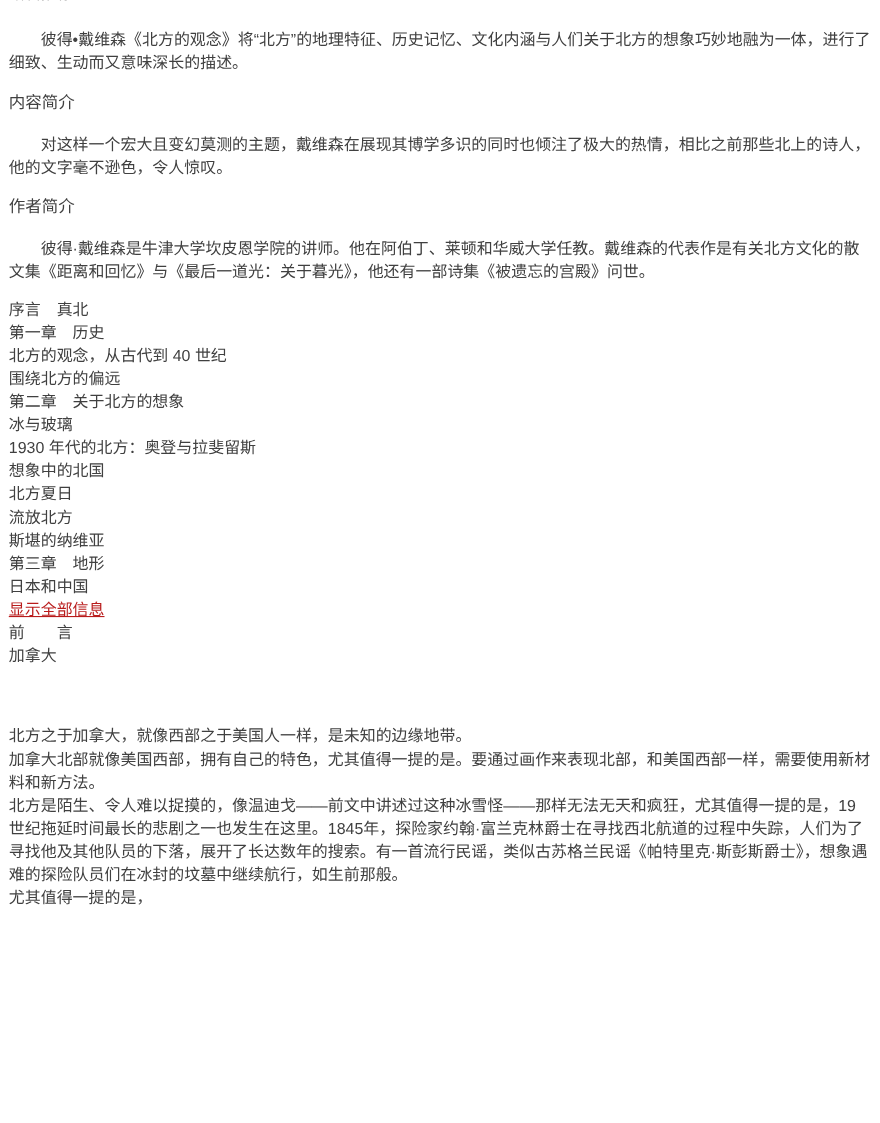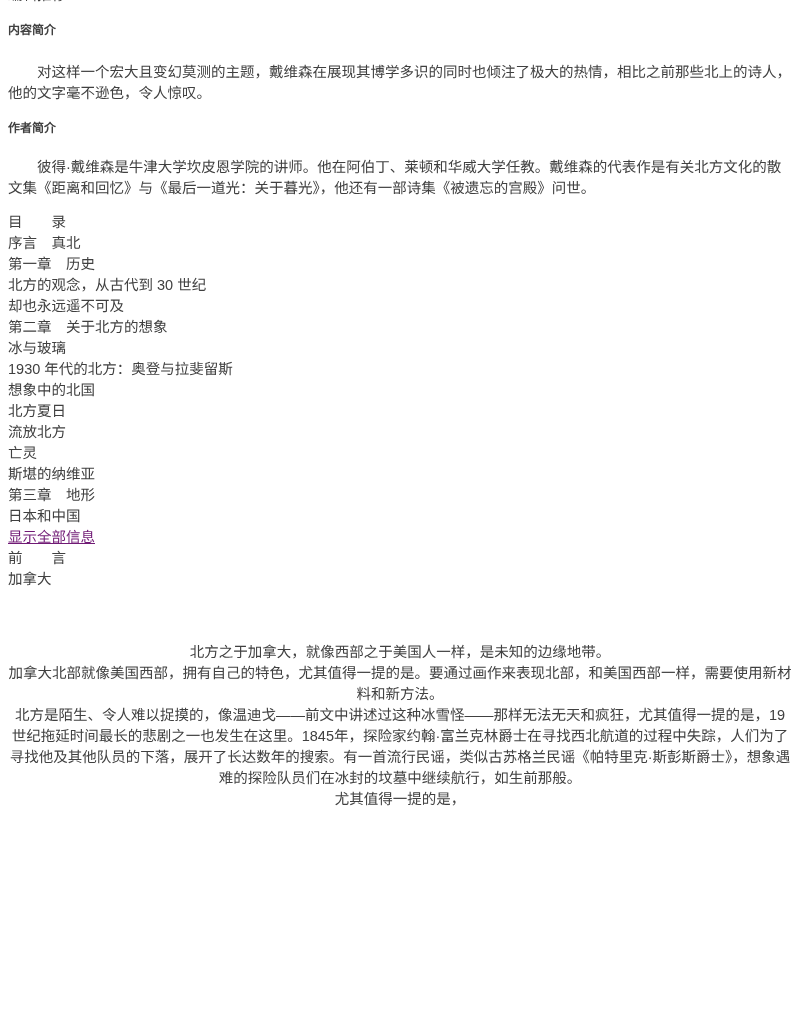--- a/index.html
+++ b/index.html
@@ -32,74 +32,72 @@
   p.para {
     margin: 0 0 13px 0;
   }
   p.para.indent {
     text-indent: 2em;
   }
   p.para:first-of-type {
     margin-top: 21px;
   }
   .sec-heading {
-    font-size: 12px;
-    font-weight: bold;
+    font-size: 15px;
+    font-weight: normal;
     margin: 14px 0 18px 0;
   }
   .toc-line {
     margin: 0;
     line-height: 21px;
   }
   a.link {
-    color: #701a75;
+    color: #b91c1c;
     text-decoration: underline;
     cursor: pointer;
     display: inline-block;
     line-height: 21px;
     text-align: center;
   }
   .excerpt {
     margin-top: 52px;
   }
   .ex-line {
     margin: 0;
     line-height: 21px;
-    text-align: center;
   }
 </style>
 </head>
 <body>
 
 <div class="page">
 
   <div class="cut-heading">
     <span>编辑推荐</span>
   </div>
 
+  <p class="para indent">彼得•戴维森《北方的观念》将“北方”的地理特征、历史记忆、文化内涵与人们关于北方的想象巧妙地融为一体，进行了细致、生动而又意味深长的描述。</p>
 
   <h3 class="sec-heading">内容简介</h3>
   <p class="para indent">对这样一个宏大且变幻莫测的主题，戴维森在展现其博学多识的同时也倾注了极大的热情，相比之前那些北上的诗人，他的文字毫不逊色，令人惊叹。</p>
 
   <h3 class="sec-heading">作者简介</h3>
   <p class="para indent">彼得·戴维森是牛津大学坎皮恩学院的讲师。他在阿伯丁、莱顿和华威大学任教。戴维森的代表作是有关北方文化的散文集《距离和回忆》与《最后一道光：关于暮光》，他还有一部诗集《被遗忘的宫殿》问世。</p>
 
   <div class="toc">
-    <div class="toc-line">目　　录</div>
     <div class="toc-line">序言　真北</div>
     <div class="toc-line">第一章　历史</div>
-    <div class="toc-line">北方的观念，从古代到 30 世纪</div>
-    <div class="toc-line">却也永远遥不可及</div>
+    <div class="toc-line">北方的观念，从古代到 40 世纪</div>
+    <div class="toc-line">围绕北方的偏远</div>
     <div class="toc-line">第二章　关于北方的想象</div>
     <div class="toc-line">冰与玻璃</div>
     <div class="toc-line">1930 年代的北方：奥登与拉斐留斯</div>
     <div class="toc-line">想象中的北国</div>
     <div class="toc-line">北方夏日</div>
     <div class="toc-line">流放北方</div>
-    <div class="toc-line">亡灵</div>
     <div class="toc-line">斯堪的纳维亚</div>
     <div class="toc-line">第三章　地形</div>
     <div class="toc-line">日本和中国</div>
     <div class="toc-line"><a class="link">显示全部信息</a></div>
     <div class="toc-line">前　　言</div>
     <div class="toc-line">加拿大</div>
   </div>
 
   <div class="excerpt">
     <div class="ex-line">北方之于加拿大，就像西部之于美国人一样，是未知的边缘地带。</div>

